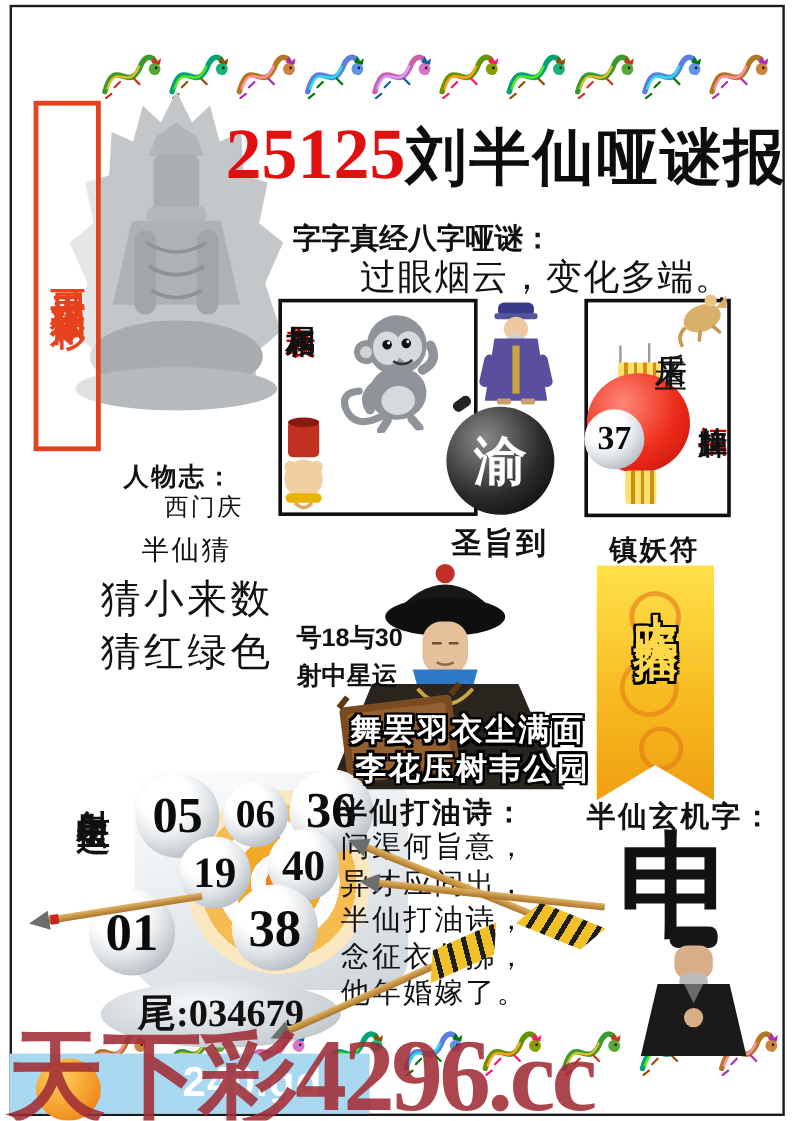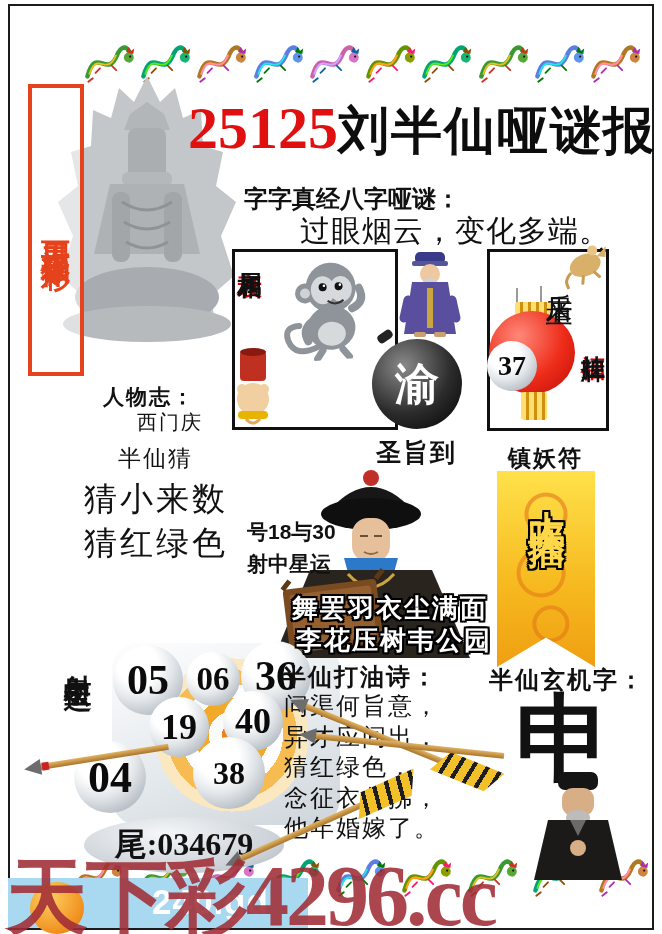--- a/index.html
+++ b/index.html
@@ -311,23 +311,23 @@
   <div class="abs ball" style="left:241px;top:641px;width:70px;height:70px;font-size:42px;">
       <span>36</span>
     </div>
   <div class="abs ball" style="left:149px;top:697px;width:60px;height:60px;font-size:36px;">
       <span>19</span>
     </div>
   <div class="abs ball" style="left:223px;top:691px;width:60px;height:60px;font-size:36px;">
       <span>40</span>
     </div>
   <div class="abs ball" style="left:74px;top:741px;width:72px;height:72px;font-size:44px;">
-      <span>04</span>
-    </div>
-  <div class="abs ball" style="left:193px;top:737px;width:72px;height:72px;font-size:32px;">
+      <span>01</span>
+    </div>
+  <div class="abs ball" style="left:193px;top:737px;width:72px;height:72px;font-size:44px;">
       <span>38</span>
     </div>
 
   <div class="arrow" style="left:40px;top:764px;width:130px;transform:rotate(-9deg);">
     <span class="tip"></span>
       <span class="band"></span>
   </div>
   <div class="arrow" style="left:305px;top:703px;width:200px;transform:rotate(22deg);">
     <span class="tip"></span>
       <span class="fletch"></span>
@@ -341,21 +341,21 @@
   </div>
 
   <div class="abs tail">
     <span>尾:034679</span>
   </div>
 
   <div class="abs poem-h">半仙打油诗：</div>
   <div class="abs poem">
     <div>问渠何旨意，</div>
     <div>异才应间出，</div>
-    <div>猜红绿色，</div>
+    <div>半仙打油诗，</div>
     <div>念征衣乍拂，</div>
     <div>他年婚嫁了。</div>
   </div>
 
   <div class="abs myst-h">半仙玄机字：</div>
   <div class="abs myst-c">申</div>
 
   <svg class="abs elder" width="100" height="114" viewBox="0 0 100 114">
     <rect x="30" y="6" width="40" height="18" rx="7" fill="#151515"></rect>
     <rect x="34" y="22" width="32" height="28" rx="11" fill="#d8ae86"></rect>

